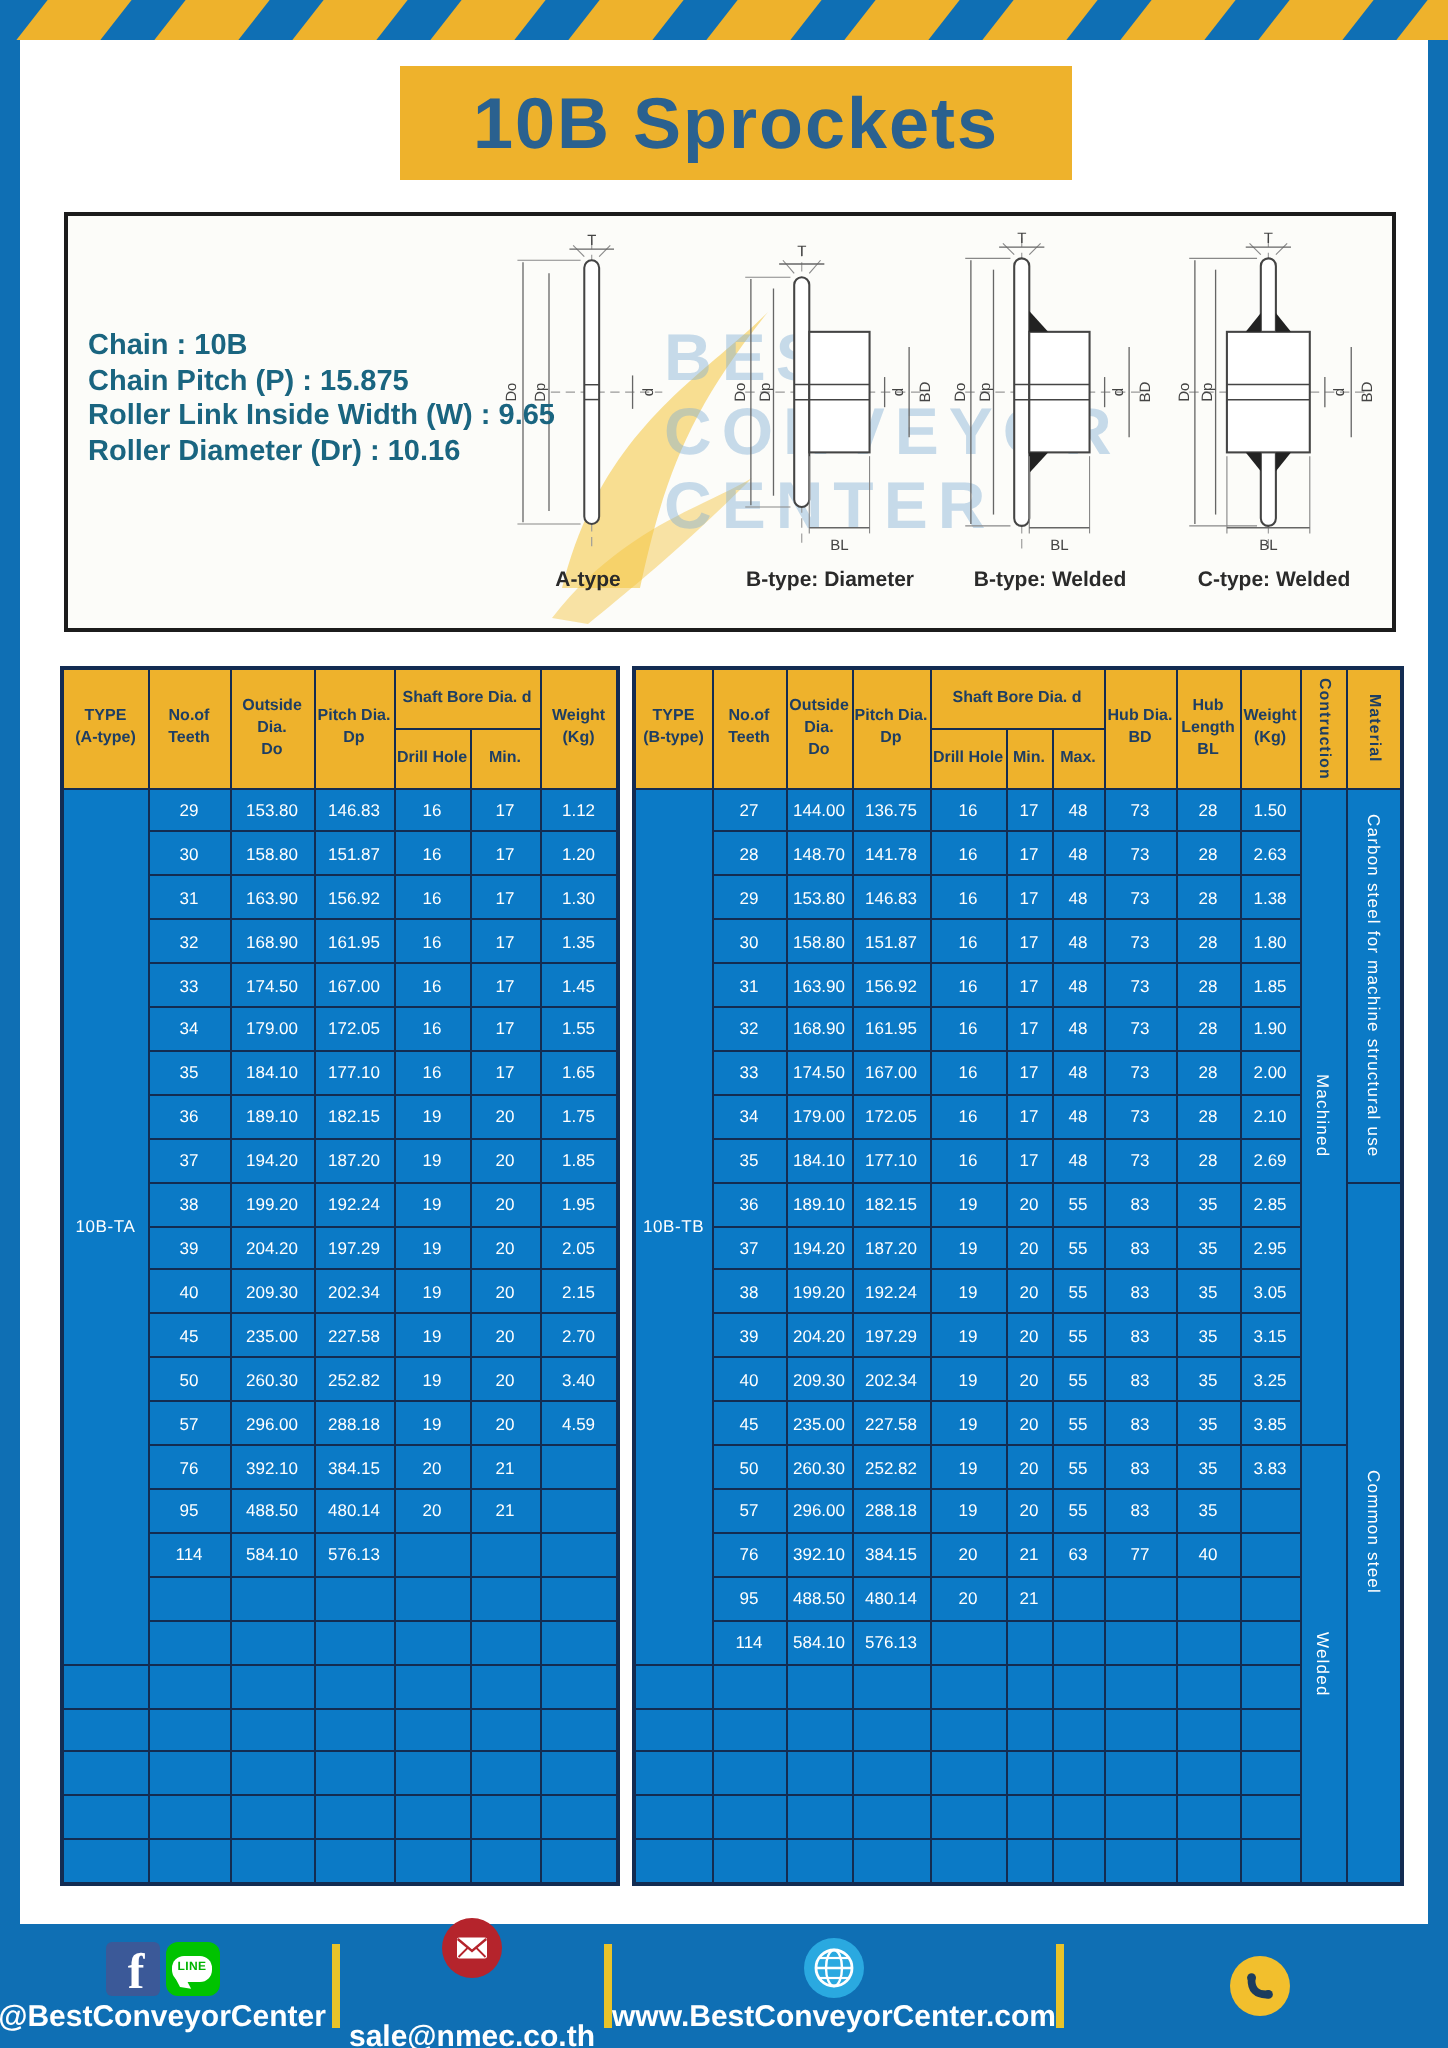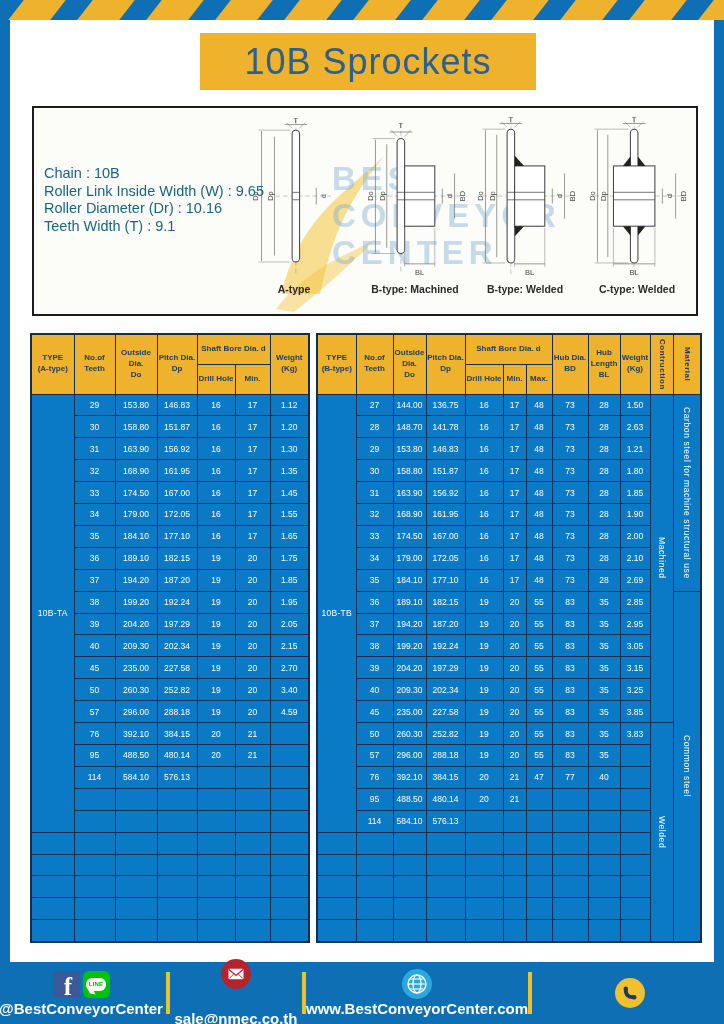--- a/index.html
+++ b/index.html
@@ -7,26 +7,26 @@
         font-family:"Liberation Sans",sans-serif;margin:0 auto;}
   
   .stripe-bar{position:absolute;top:0;left:0;width:724px;height:20px;display:flex;gap:27px;
               padding-left:16px;overflow:hidden;}
   .stripe{width:42px;height:20px;background:#eeb22c;transform:skewX(-38deg);flex:none;}
   
   .content{position:absolute;left:10px;top:20px;width:704px;height:942px;background:#ffffff;}
   
   .banner{position:absolute;left:200px;top:33px;width:336px;height:57px;background:#eeb22c;
           display:flex;align-items:center;justify-content:center;}
-  .banner-text{font-size:36px;font-weight:normal;color:#2a618f;letter-spacing:1px;}
+  .banner-text{font-size:36px;font-weight:bold;color:#2a618f;letter-spacing:1px;}
   
   .spec-box{position:absolute;left:32px;top:106px;width:666px;height:210px;background:#fcfcf9;
             border:2px solid #1c1c1c;box-sizing:border-box;}
   .spec-lines{position:absolute;left:10px;top:57px;z-index:2;}
-  .spec-line{font-size:14.5px;font-weight:normal;color:#1a6580;line-height:17.6px;white-space:nowrap;}
+  .spec-line{font-size:14.5px;font-weight:bold;color:#1a6580;line-height:17.6px;white-space:nowrap;}
   .wm{position:absolute;left:298px;top:52px;color:rgba(125,172,212,.42);font-size:33px;
       font-weight:800;line-height:37px;letter-spacing:5px;z-index:0;white-space:pre-line;}
   .wm-bird{position:absolute;left:222px;top:36px;z-index:0;}
   .fig{position:absolute;top:8px;text-align:center;z-index:1;}
   .fig-label{font-size:10.5px;font-weight:bold;color:#2a2a2a;margin-top:1px;}
   .fig svg text{font-family:"Liberation Sans",sans-serif;font-size:8px;fill:#444;}
   
   .spec-table{position:absolute;border-collapse:collapse;table-layout:fixed;
               border:2.5px solid #132c52;}
   .spec-table th{background:#eeb22c;color:#1e3e63;font-weight:bold;font-size:8px;
@@ -94,23 +94,23 @@
         <path d="M25,150 C45,70 95,45 128,12 C88,62 76,95 64,150 Z" fill="#f4c43c" opacity="0.55"></path>
         <path d="M20,165 C55,120 95,110 120,95 C85,130 60,150 38,168 Z" fill="#f4c43c" opacity="0.45"></path>
       </svg>
     </div>
     <div class="wm">BEST
 CONVEYOR
 CENTER</div>
 
     <div class="spec-lines">
       <div class="spec-line">Chain : 10B</div>
+      <div class="spec-line">Chain Pitch (P) : 15.875</div>
       <div class="spec-line">Roller Link Inside Width (W) : 9.65</div>
       <div class="spec-line">Roller Diameter (Dr) : 10.16</div>
-      <div class="spec-line">Teeth Width (T) : 9.1</div>
     </div>
 
     <div class="fig" style="left:208px;width:104px;">
       <svg width="104" height="162" viewBox="0 0 112 172">
         <line x1="58" y1="3" x2="58" y2="168" stroke="#999" stroke-width="0.6" stroke-dasharray="5,3"></line>
         <line x1="36" y1="85" x2="96" y2="85" stroke="#999" stroke-width="0.6" stroke-dasharray="5,3"></line>
         <rect x="54" y="14" width="8" height="142" rx="4" fill="#fff" stroke="#444" stroke-width="1.1"></rect>
         <line x1="54" y1="81" x2="62" y2="81" stroke="#444" stroke-width="0.8"></line>
         <line x1="54" y1="89" x2="62" y2="89" stroke="#444" stroke-width="0.8"></line>
         <line x1="52" y1="14" x2="18" y2="14" stroke="#888" stroke-width="0.6"></line>
@@ -149,21 +149,21 @@
         <text x="44" y="13" text-anchor="middle">T</text>
         <line x1="88" y1="77" x2="88" y2="93" stroke="#666" stroke-width="0.7"></line>
         <text transform="rotate(-90 95 85)" x="95" y="88" text-anchor="middle">d</text>
         <line x1="101" y1="61" x2="101" y2="109" stroke="#666" stroke-width="0.7"></line>
         <text transform="rotate(-90 109 85)" x="109" y="88" text-anchor="middle">BD</text>
         <line x1="48" y1="119" x2="48" y2="160" stroke="#888" stroke-width="0.6"></line>
         <line x1="80" y1="119" x2="80" y2="160" stroke="#888" stroke-width="0.6"></line>
         <line x1="48" y1="157" x2="80" y2="157" stroke="#666" stroke-width="0.7"></line>
         <text x="64" y="169" text-anchor="middle">BL</text>
       </svg>
-      <div class="fig-label">B-type: Machined</div>
+      <div class="fig-label">B-type: Diameter</div>
     </div>
 
     <div class="fig" style="left:434px;width:114px;">
       <svg width="114" height="162" viewBox="0 0 118 172">
         <line x1="44" y1="3" x2="44" y2="168" stroke="#999" stroke-width="0.6" stroke-dasharray="5,3"></line>
         <line x1="14" y1="85" x2="108" y2="85" stroke="#999" stroke-width="0.6" stroke-dasharray="5,3"></line>
         <rect x="40" y="14" width="8" height="142" rx="4" fill="#fff" stroke="#444" stroke-width="1.1"></rect>
         <rect x="48" y="53" width="32" height="64" fill="#fff" stroke="#444" stroke-width="1.1"></rect>
         <polygon points="48,53 58,53 48,42" fill="#222"></polygon>
         <polygon points="48,117 58,117 48,128" fill="#222"></polygon>
@@ -537,21 +537,21 @@
         </tr>
         <tr class="body-row">
           <td>29</td>
           <td>153.80</td>
           <td>146.83</td>
           <td>16</td>
           <td>17</td>
           <td>48</td>
           <td>73</td>
           <td>28</td>
-          <td>1.21</td>
+          <td>1.38</td>
         </tr>
         <tr class="body-row">
           <td>30</td>
           <td>158.80</td>
           <td>151.87</td>
           <td>16</td>
           <td>17</td>
           <td>48</td>
           <td>73</td>
           <td>28</td>
@@ -701,21 +701,21 @@
           <td>83</td>
           <td>35</td>
           <td></td>
         </tr>
         <tr class="body-row">
           <td>76</td>
           <td>392.10</td>
           <td>384.15</td>
           <td>20</td>
           <td>21</td>
-          <td>47</td>
+          <td>63</td>
           <td>77</td>
           <td>40</td>
           <td></td>
         </tr>
         <tr class="body-row">
           <td>95</td>
           <td>488.50</td>
           <td>480.14</td>
           <td>20</td>
           <td>21</td>

